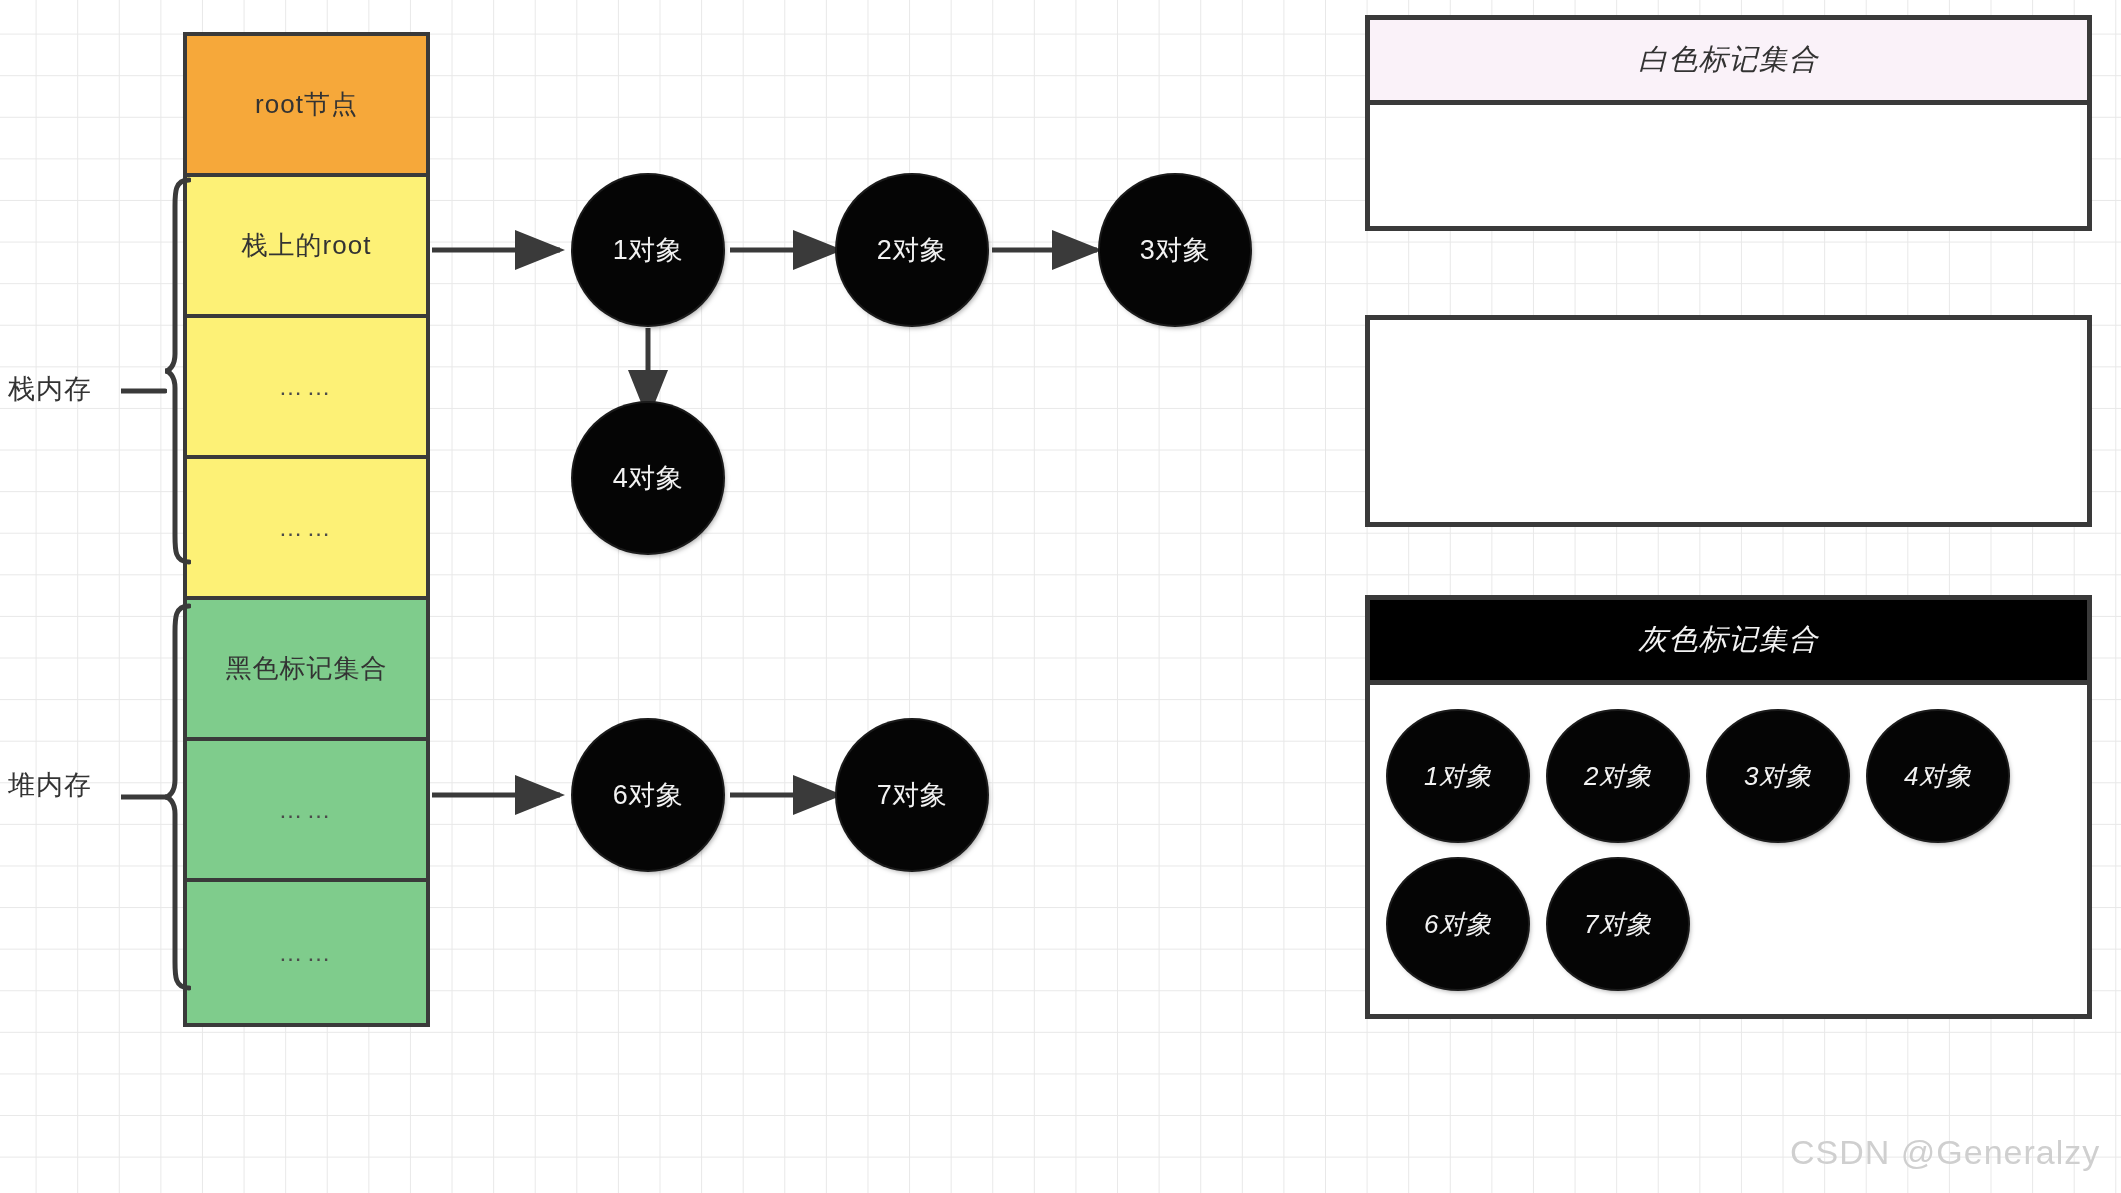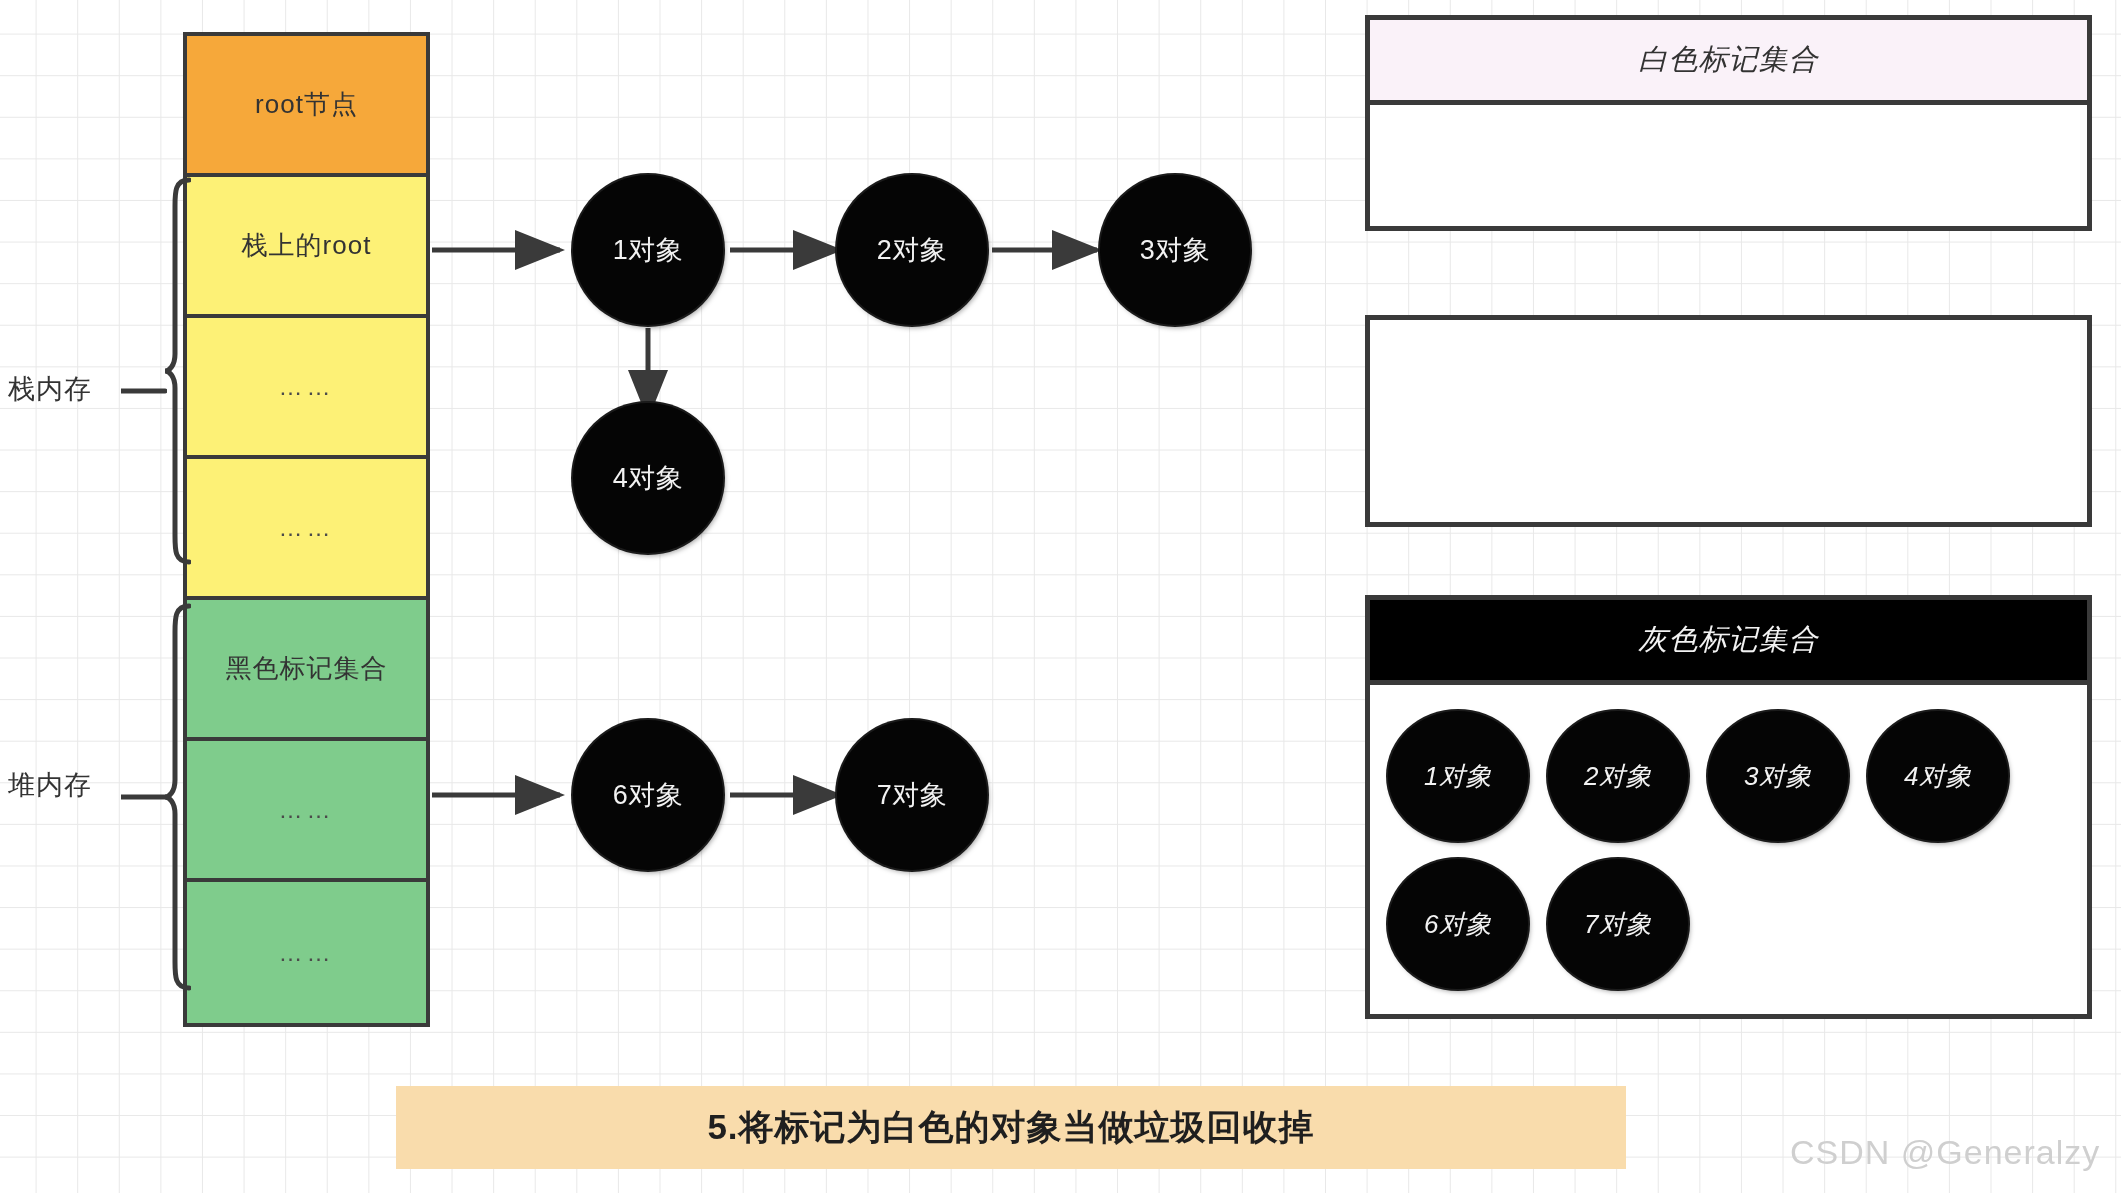--- a/index.html
+++ b/index.html
@@ -281,19 +281,16 @@
       </div>
       <div class="node node-sm">
         <span>6对象</span>
       </div>
       <div class="node node-sm">
         <span>7对象</span>
       </div>
     </div>
   </div>
 
-  <div id="caption-banner">
-    <span id="caption-text">5.将标记为白色的对象当做垃圾回收掉</span>
-  </div>
 
   <div id="watermark">CSDN @Generalzy</div>
 
 </div>
 
 </body></html>

